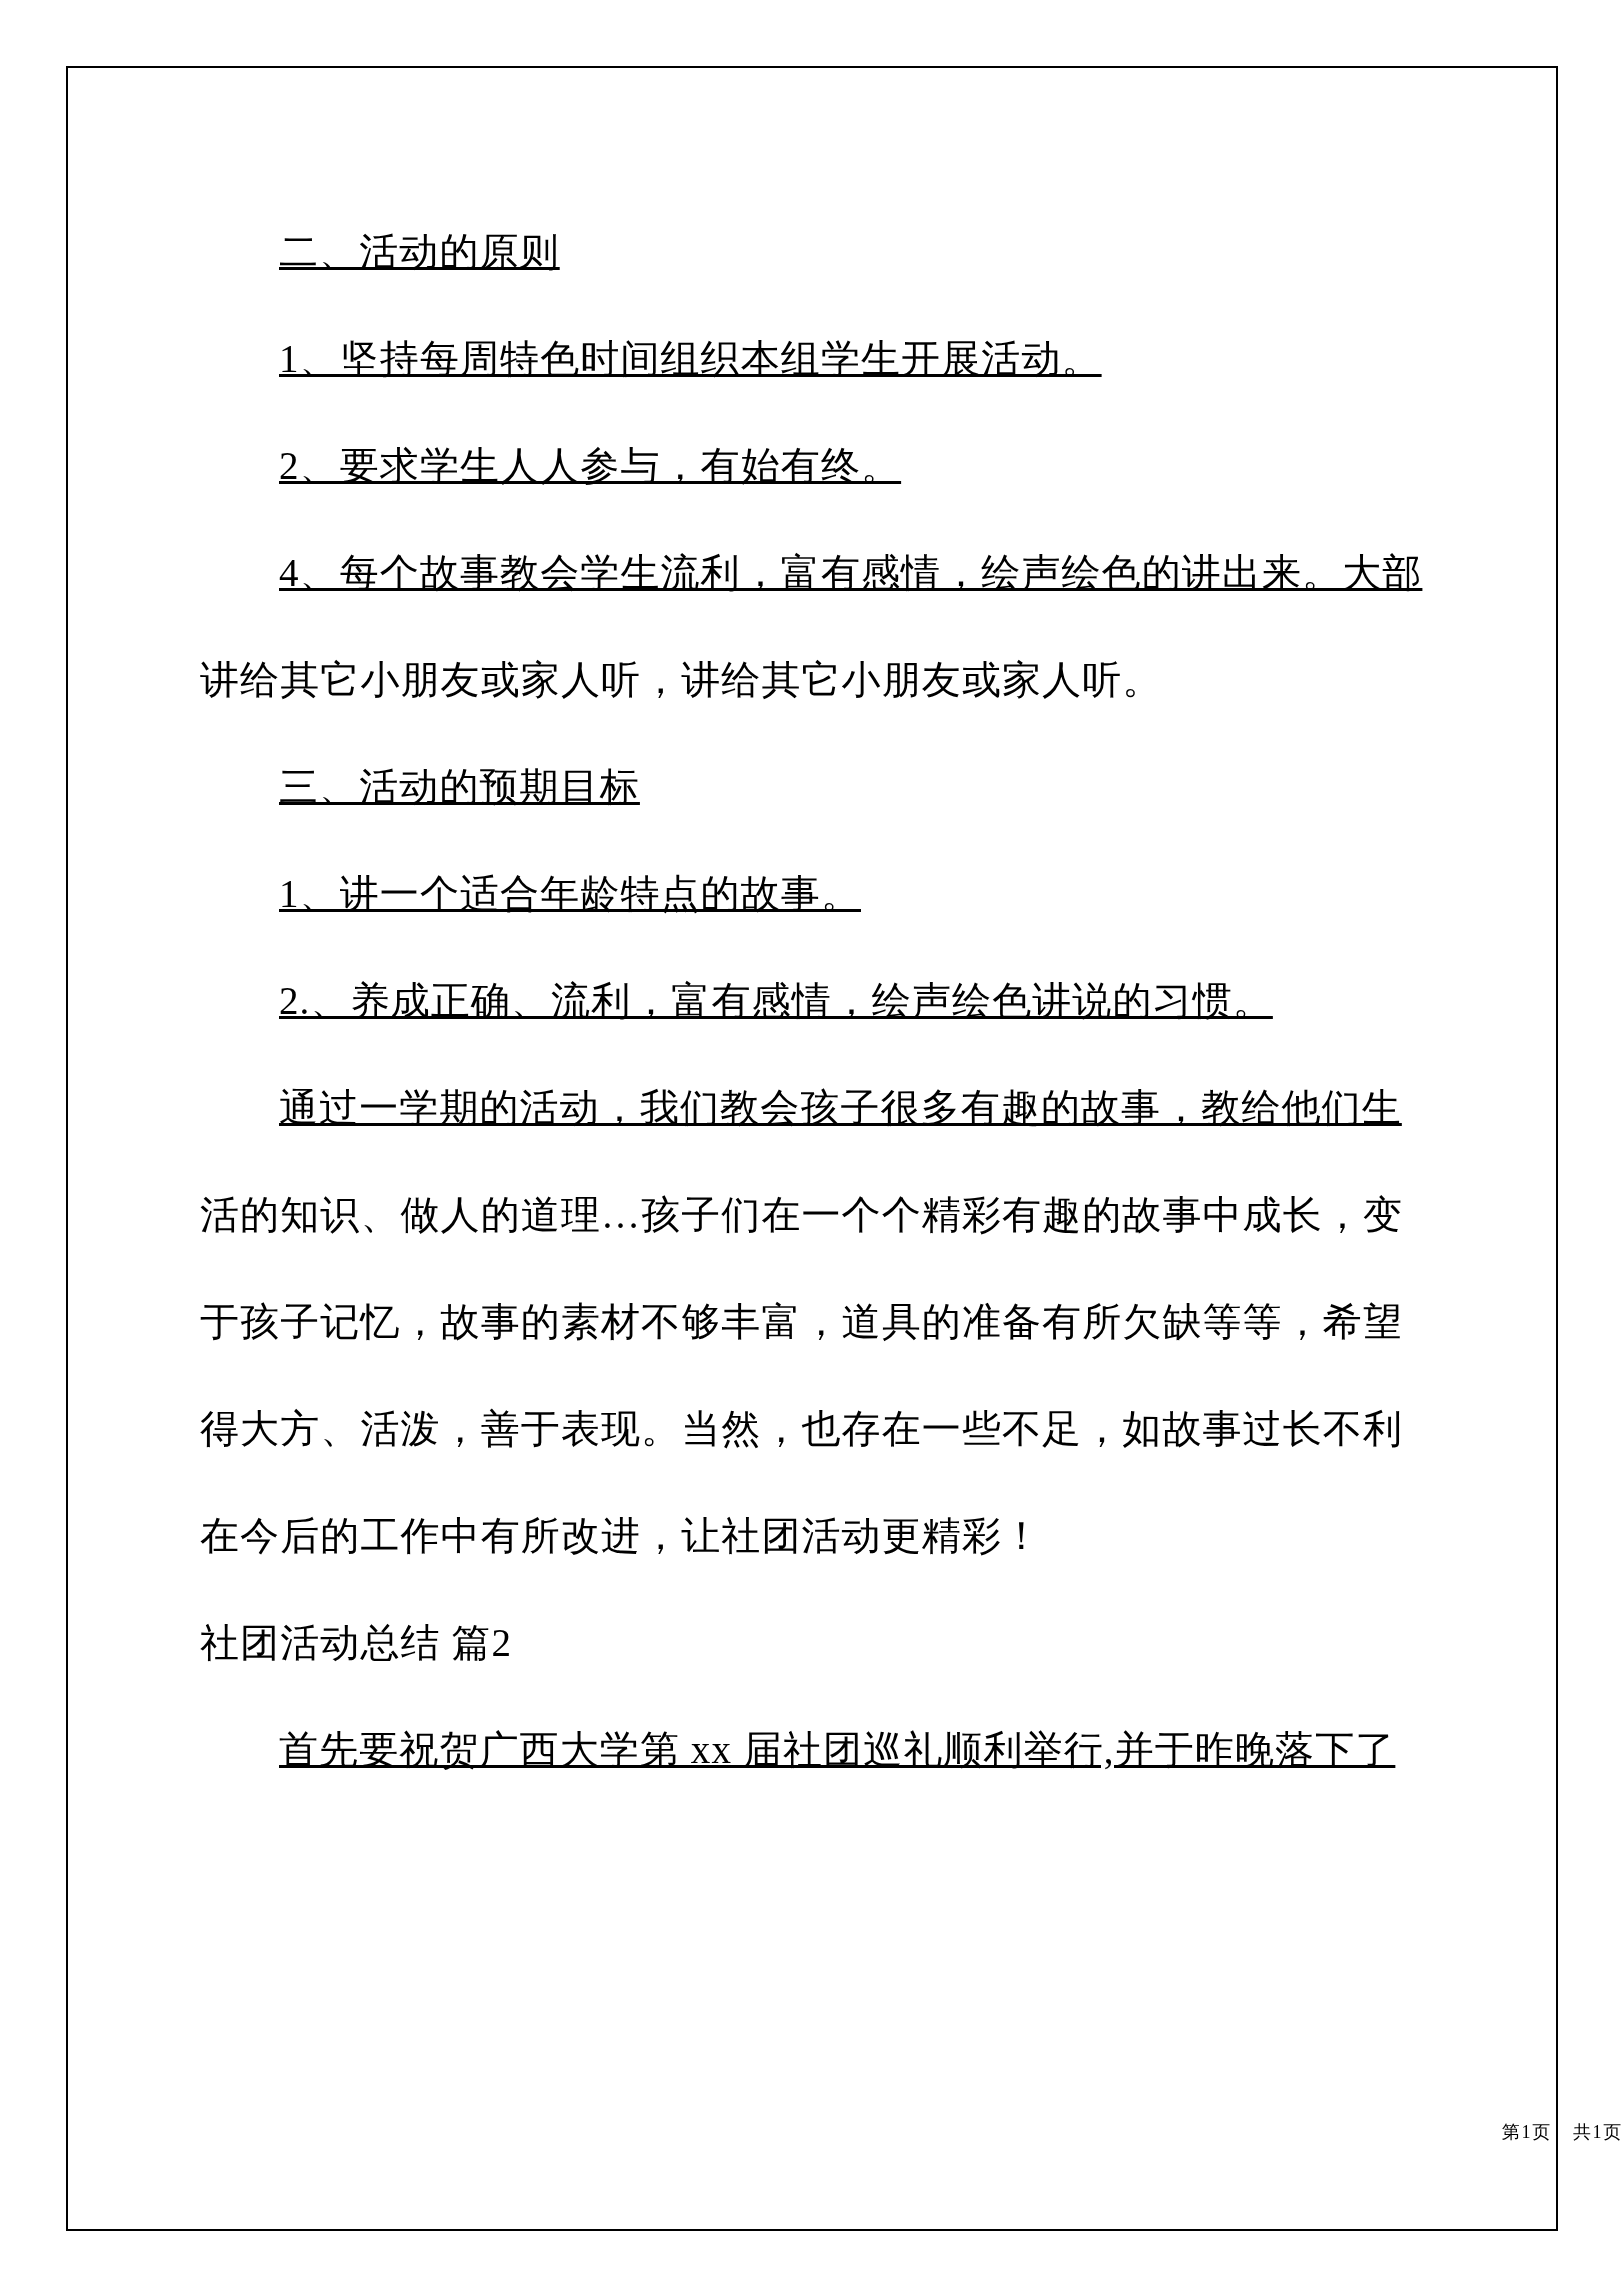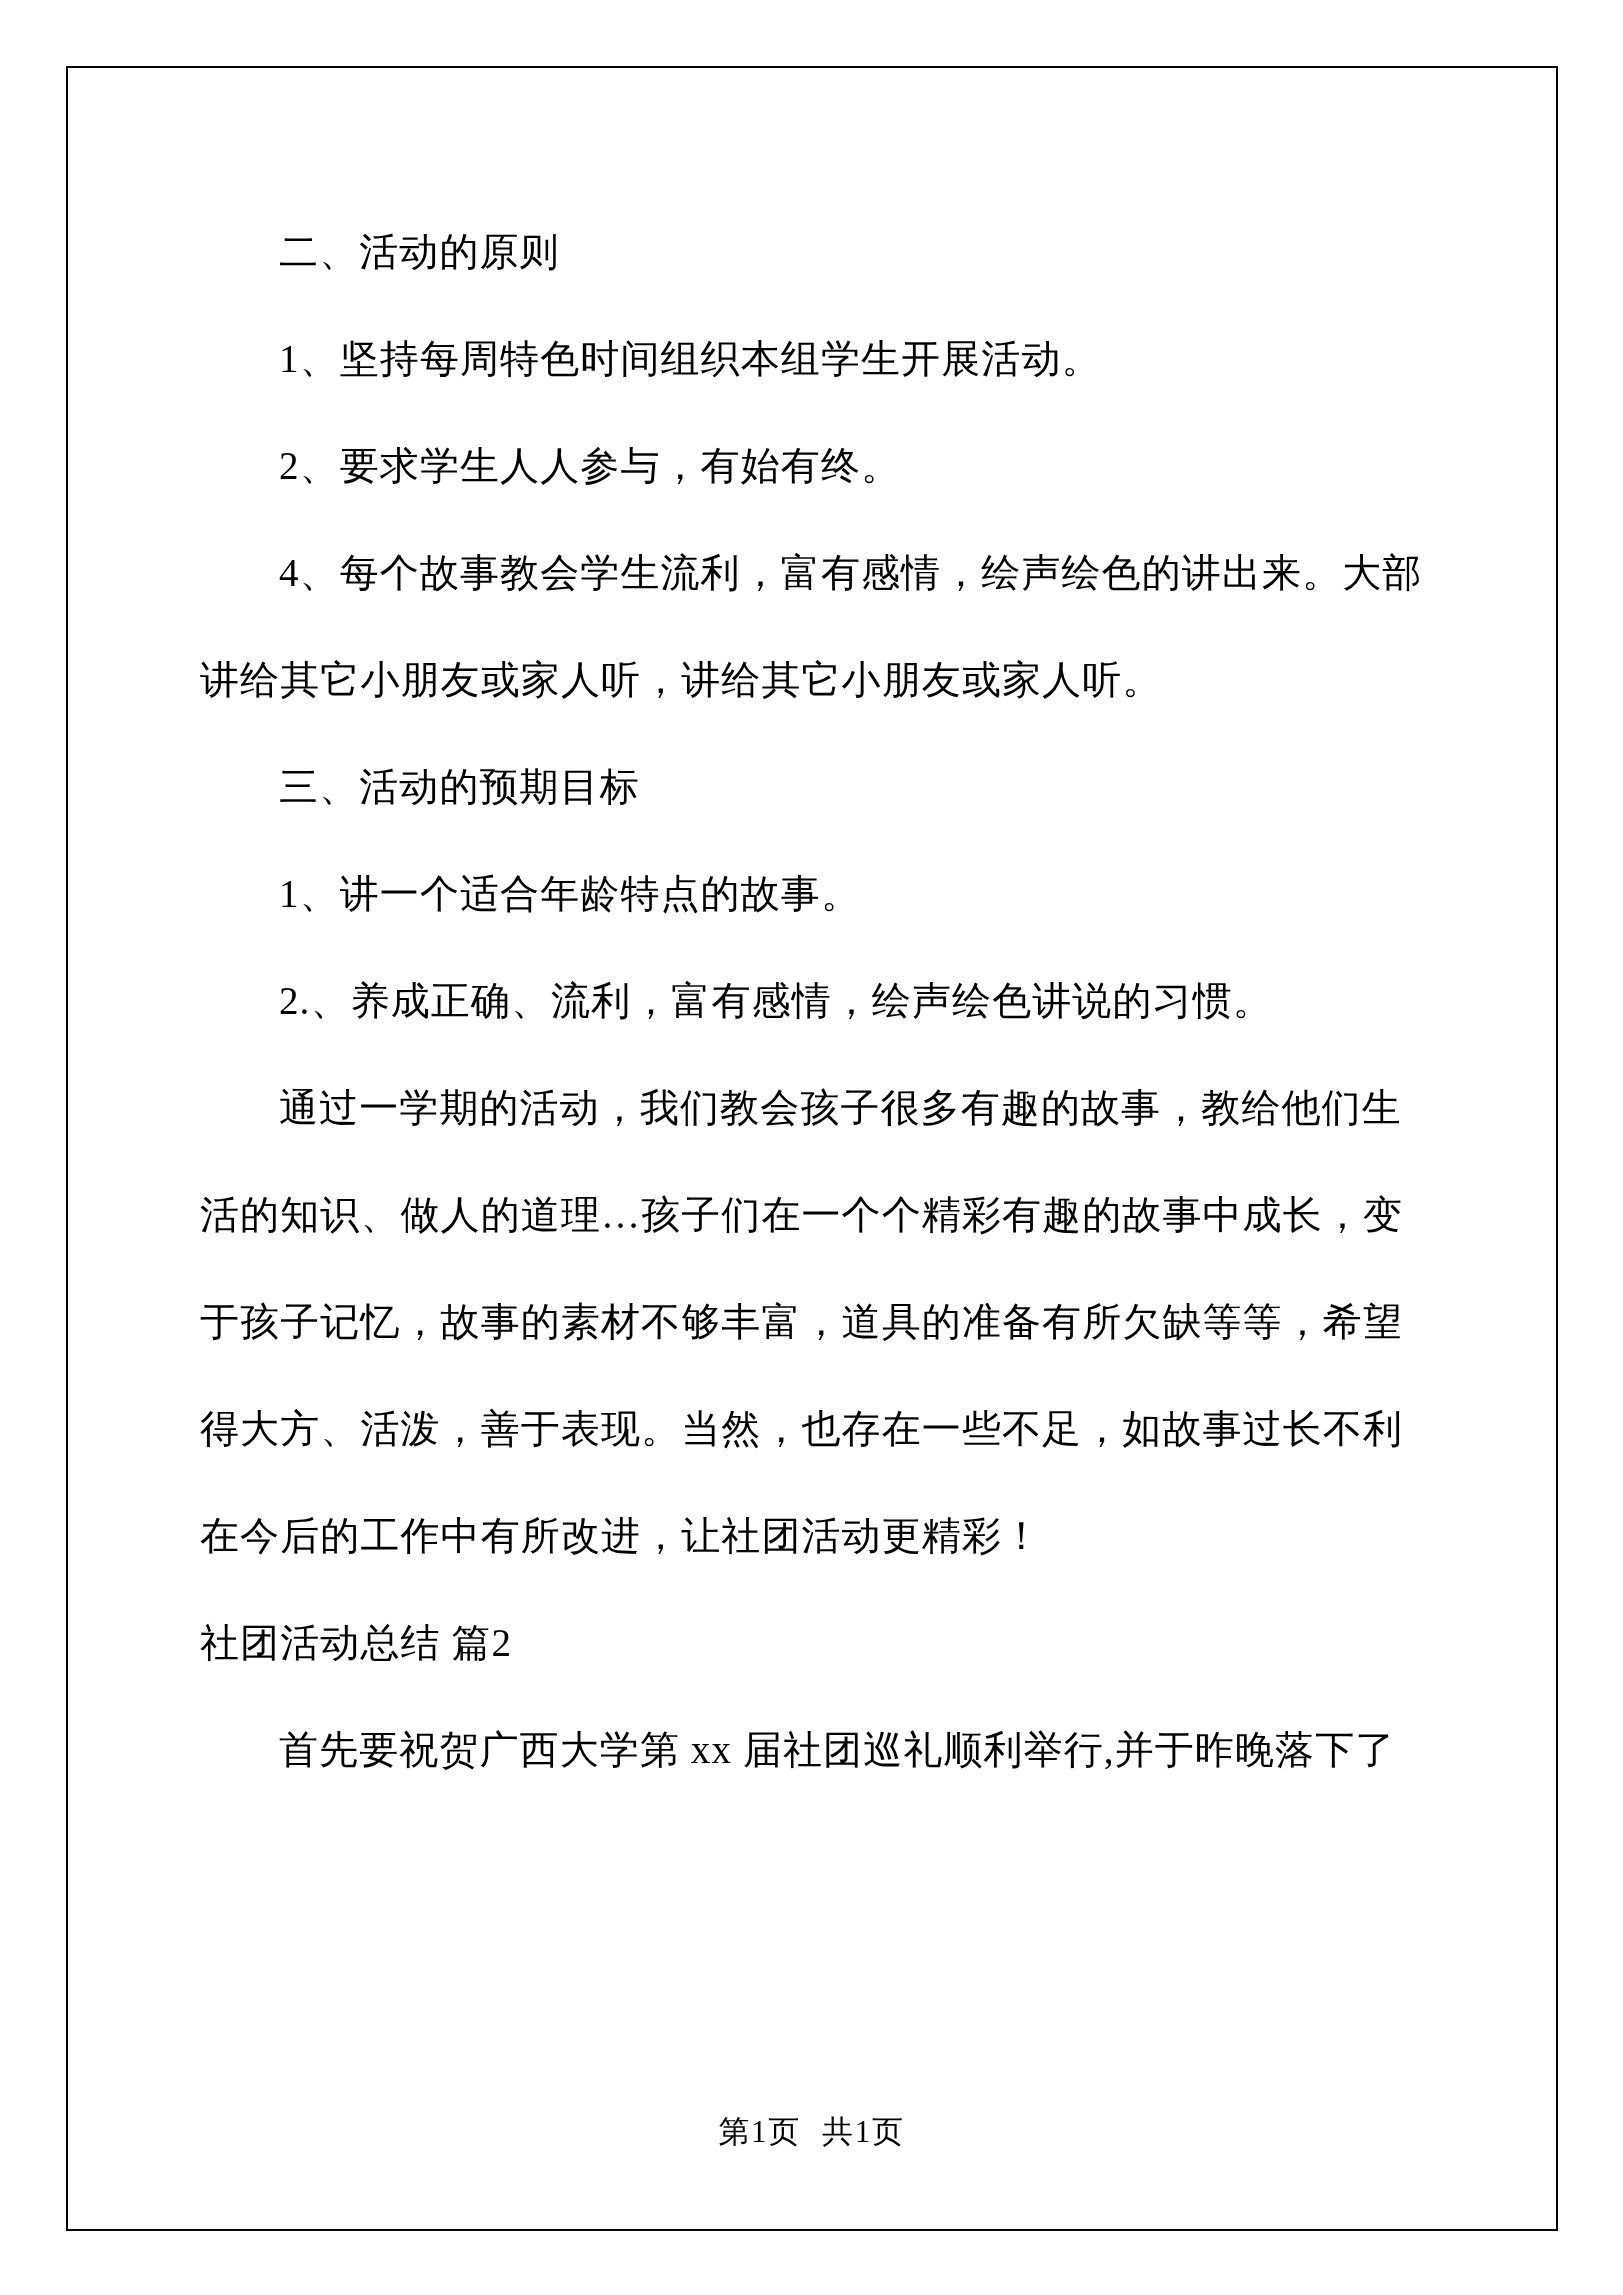--- a/index.html
+++ b/index.html
@@ -33,28 +33,29 @@
   }
   .line {
     height: 107px;
     line-height: 107px;
     font-size: 39px;
     letter-spacing: 1.1px;
     white-space: nowrap;
   }
   .line.indent {
     padding-left: 79px;
+    text-decoration: underline;
   }
   .footer {
     position: absolute;
     left: 0;
     top: 2115px;
     width: 100%;
-    text-align: center;
-    font-size: 31px;
+    text-align: right;
+    font-size: 18px;
     letter-spacing: 1.7px;
     line-height: 34px;
   }
   .footer .gap {
     display: inline-block;
     width: 21px;
   }
 </style>
 </head>
 <body>

